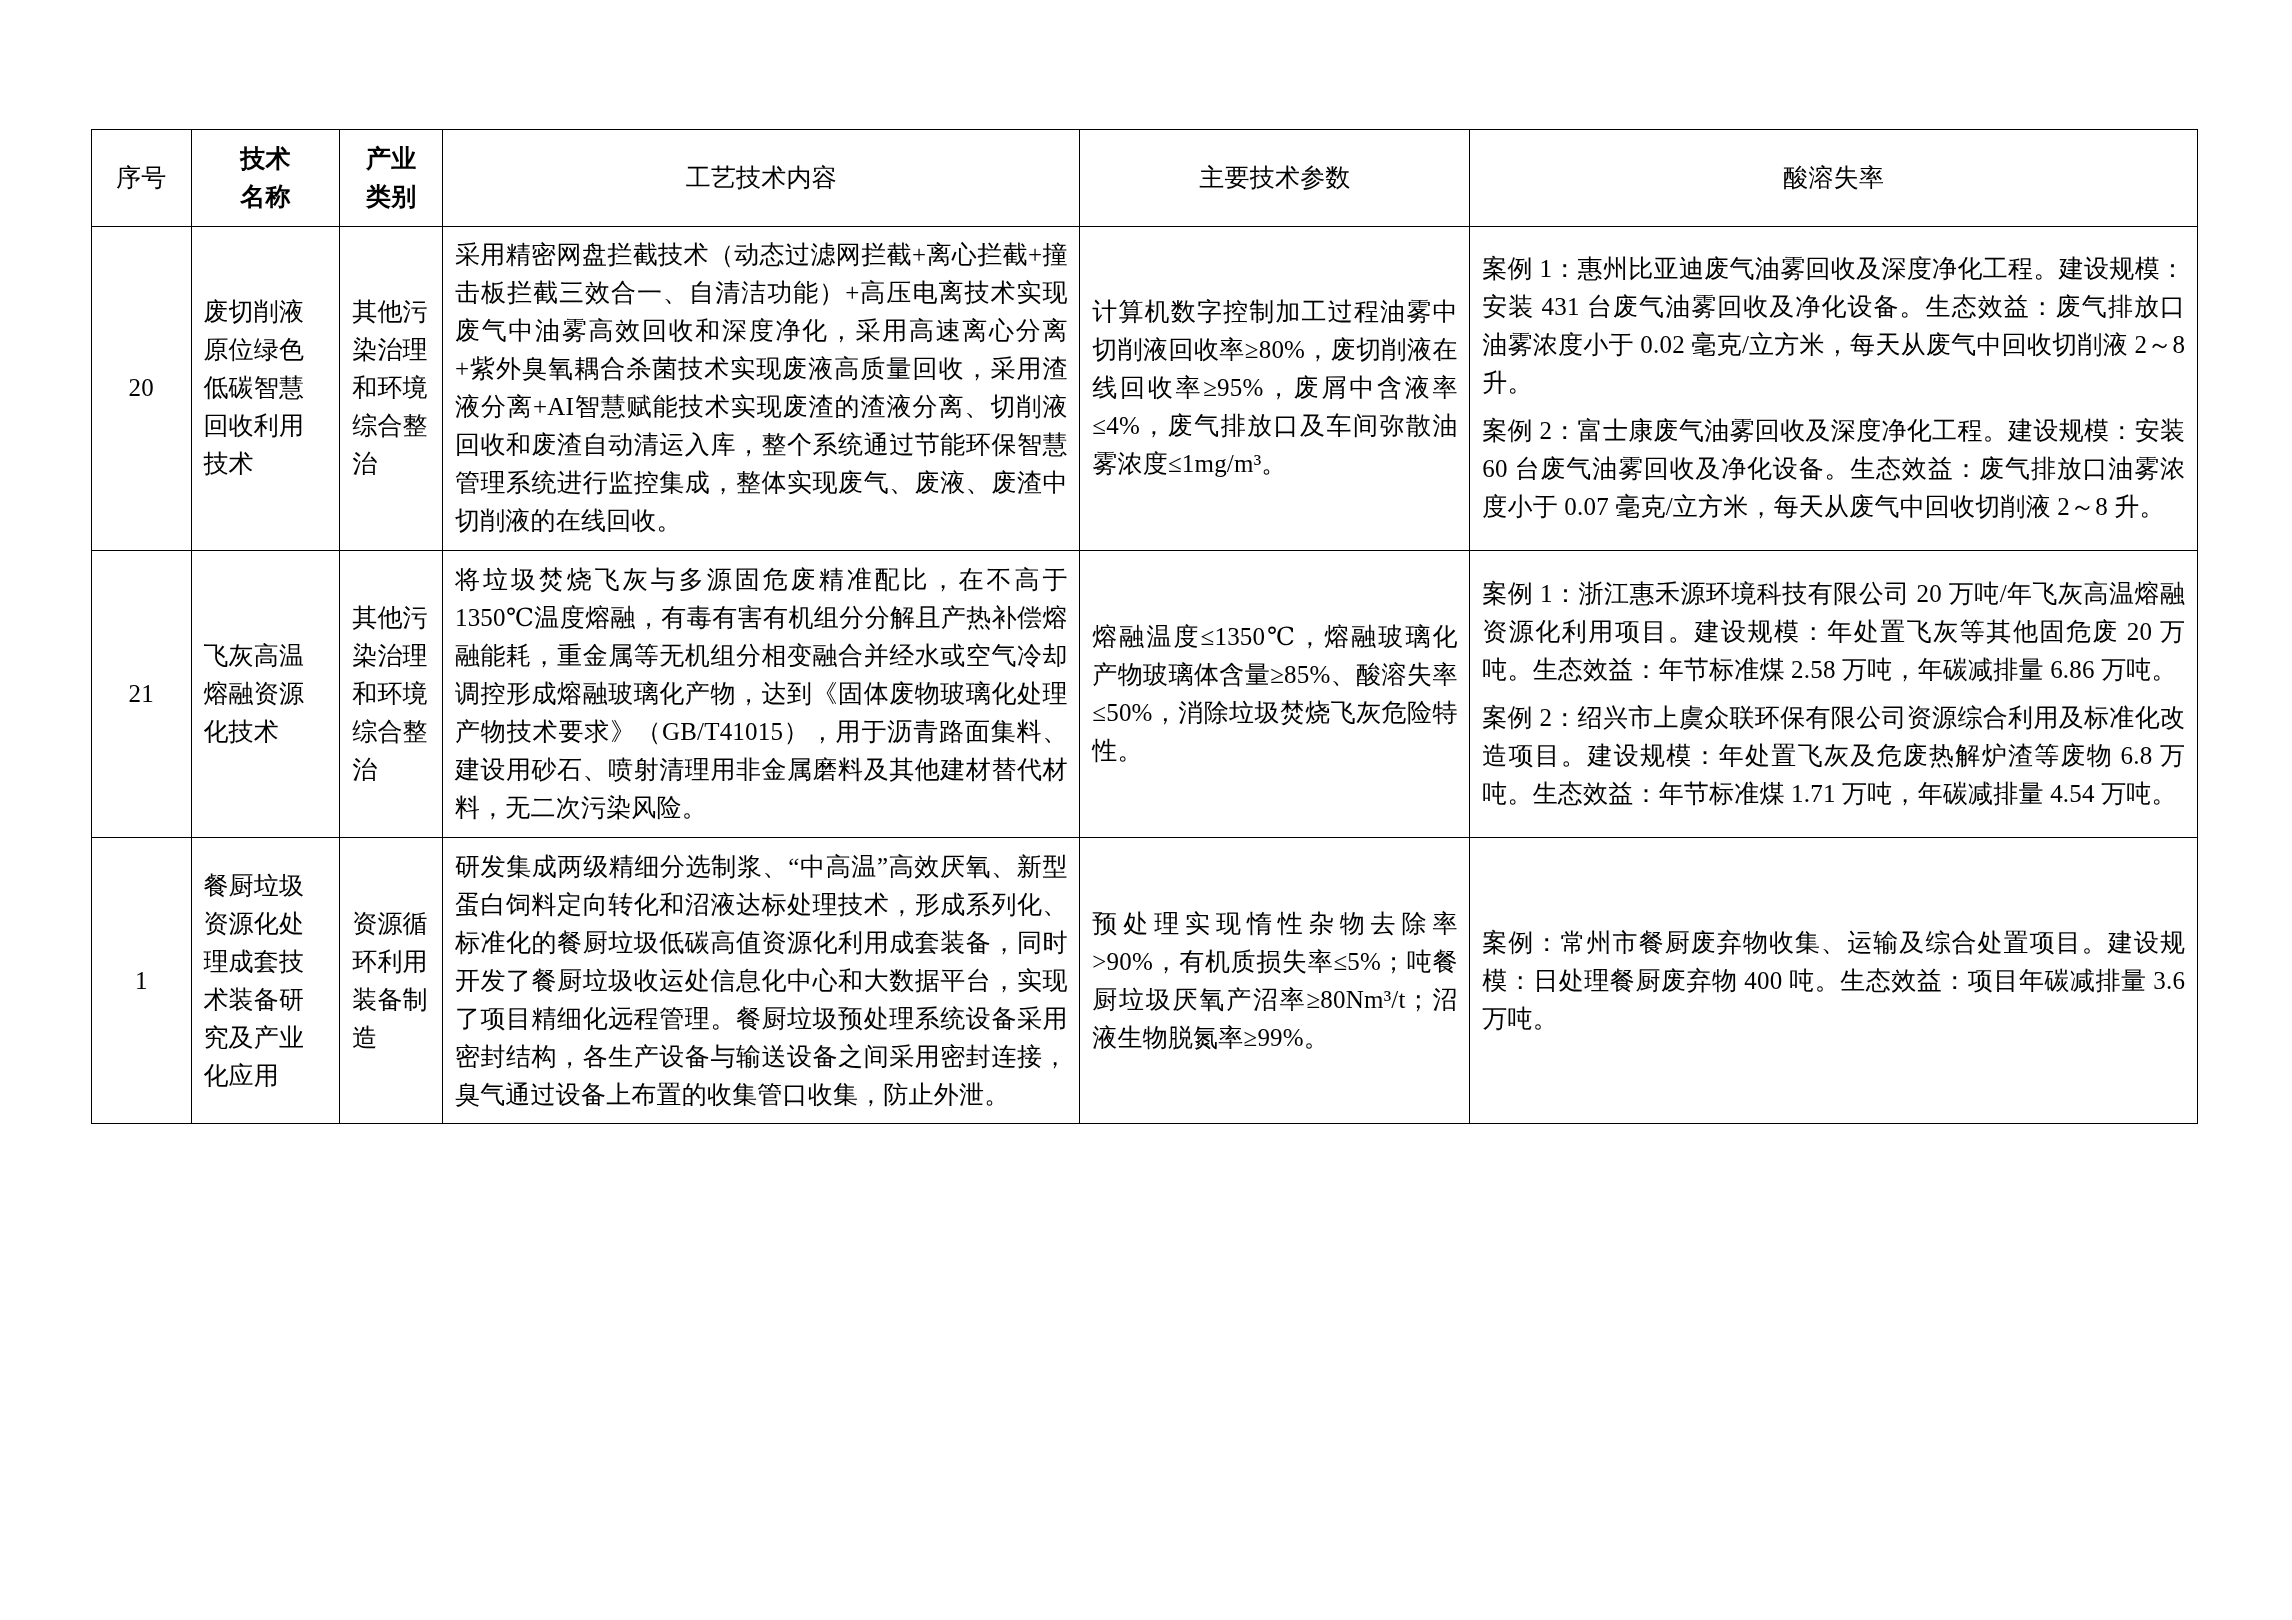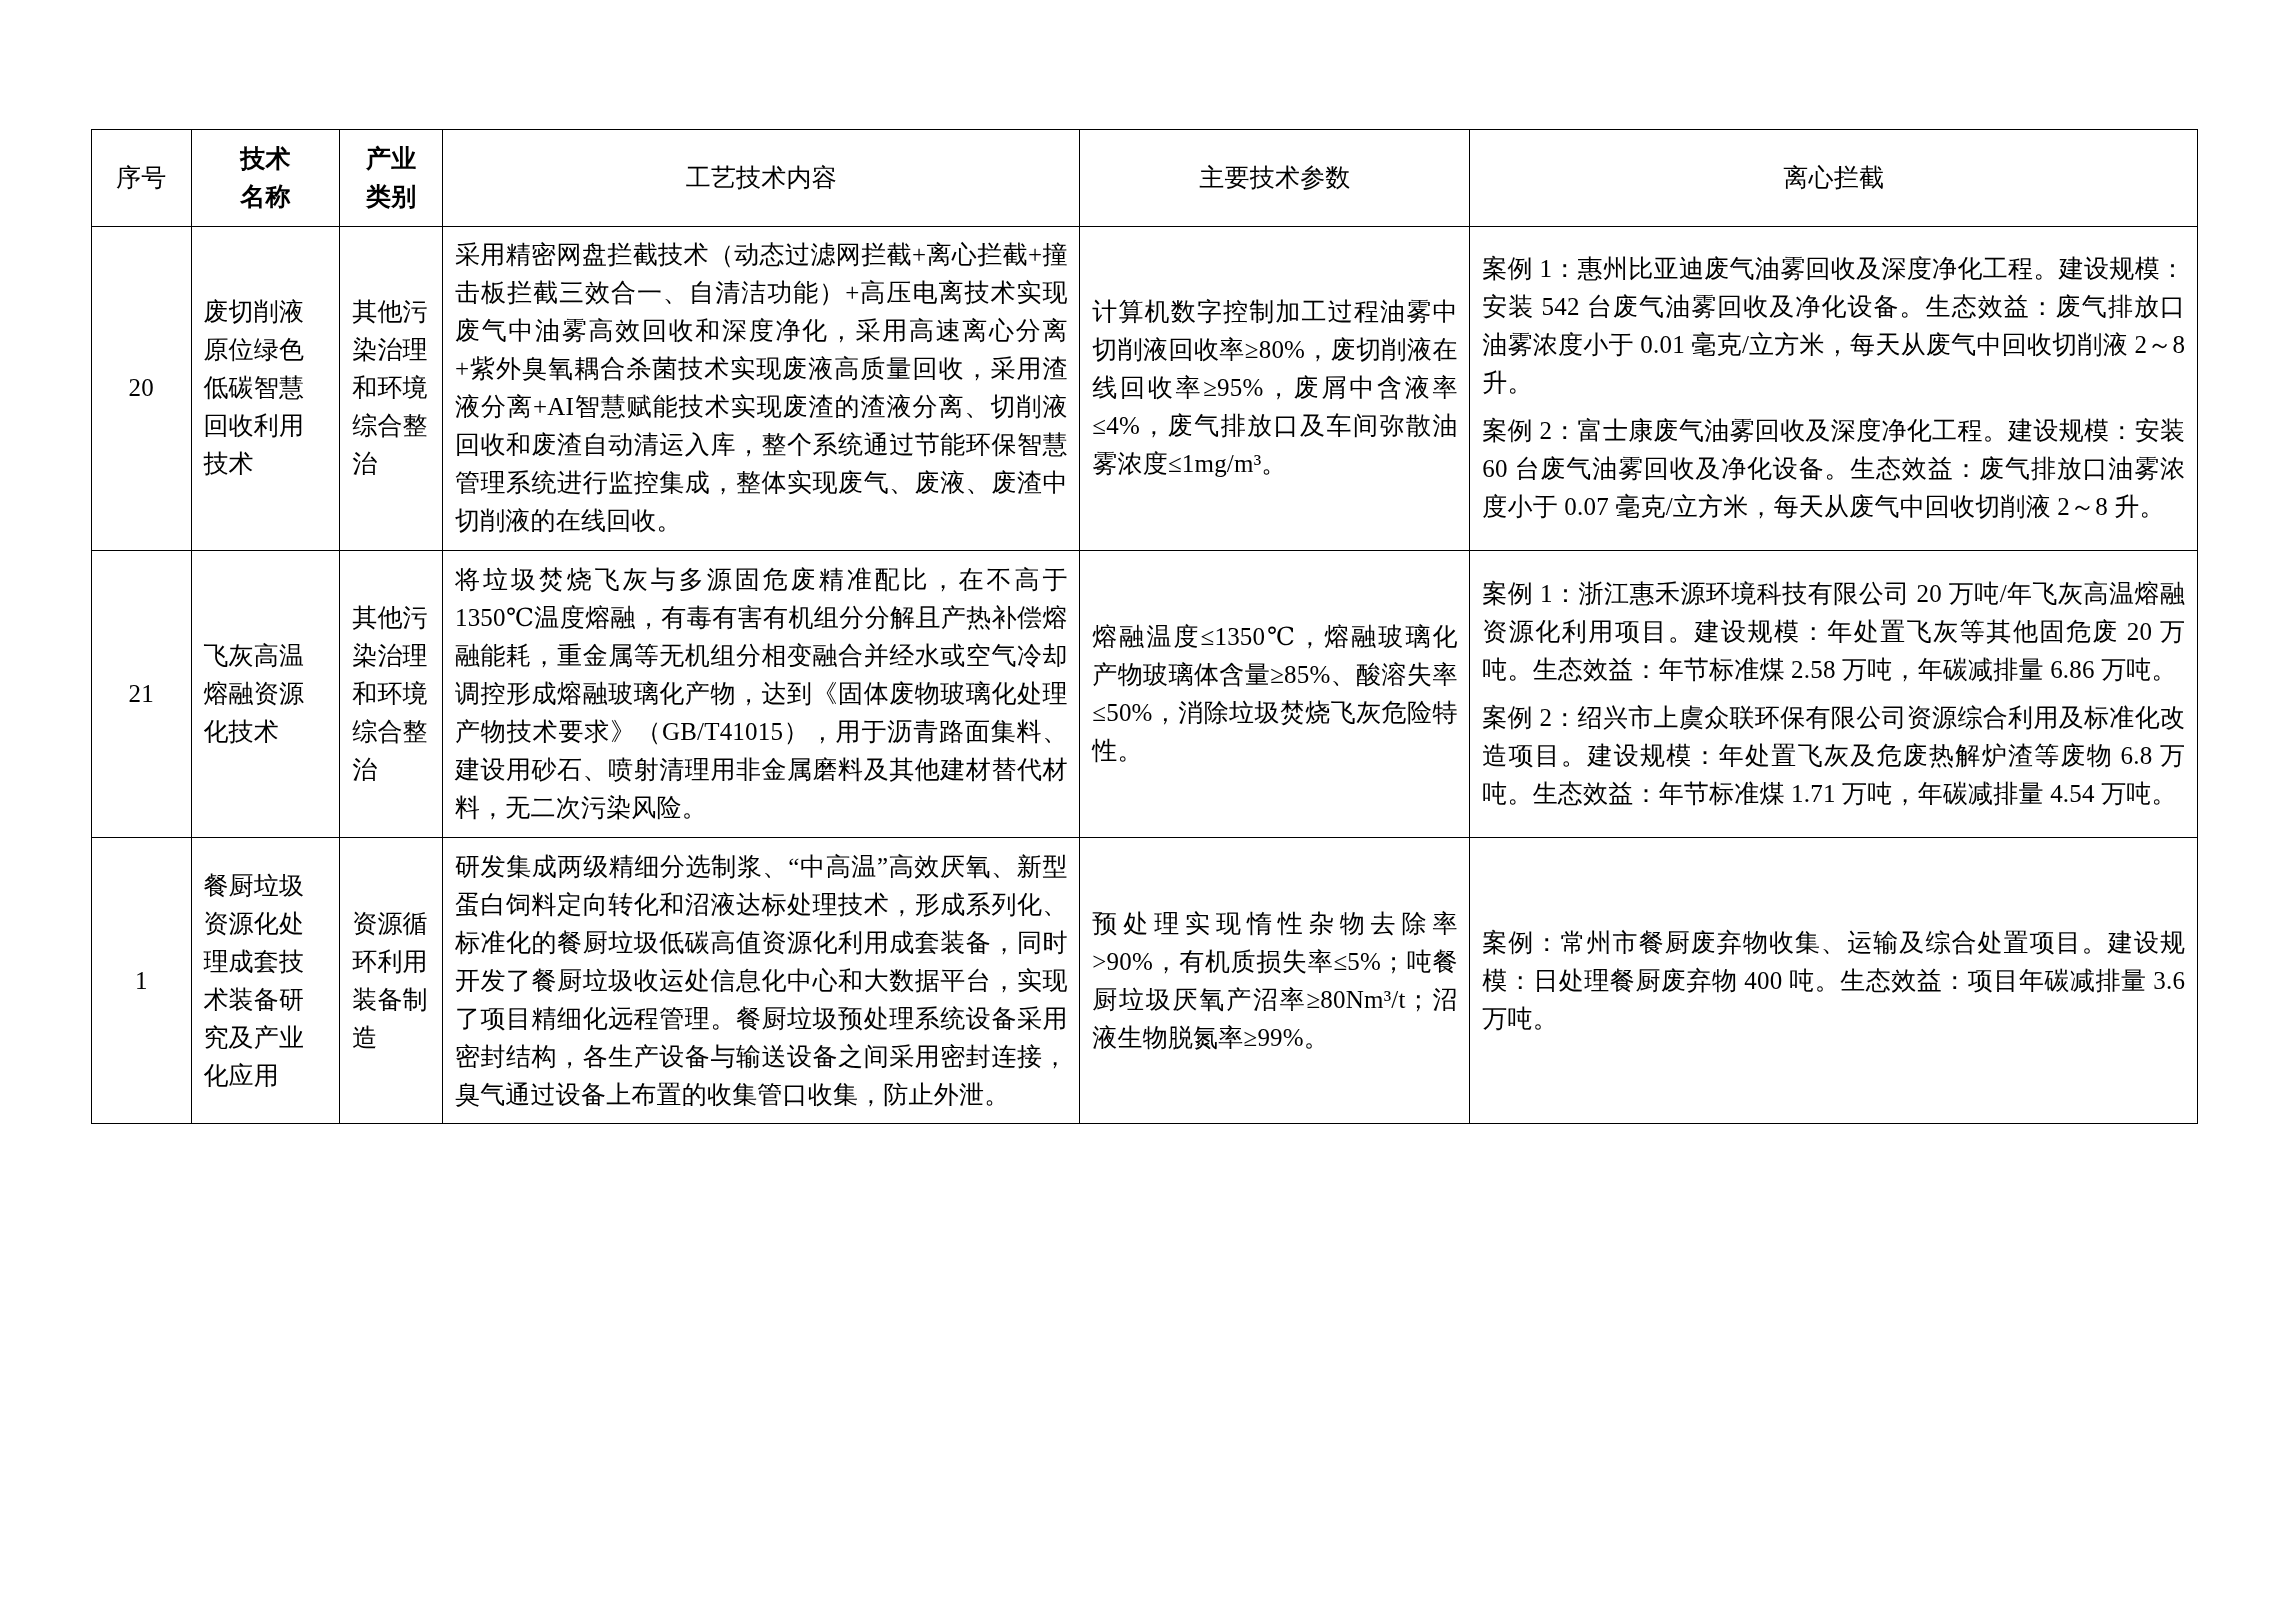--- a/index.html
+++ b/index.html
@@ -118,33 +118,33 @@
         <td class="hdr-two-line">
           <div>技术</div>
           <div>名称</div>
         </td>
         <td class="hdr-two-line">
           <div>产业</div>
           <div>类别</div>
         </td>
         <td>工艺技术内容</td>
         <td>主要技术参数</td>
-        <td>离心拦截</td>
+        <td>酸溶失率</td>
       </tr>
     </thead>
     <tbody>
 
       <tr>
         <td class="seq-cell">20</td>
         <td class="vert-cell">废切削液原位绿色低碳智慧回收利用技术</td>
         <td class="vert-cell">其他污染治理和环境综合整治</td>
         <td class="body-cell">采用精密网盘拦截技术（动态过滤网拦截+离心拦截+撞击板拦截三效合一、自清洁功能）+高压电离技术实现废气中油雾高效回收和深度净化，采用高速离心分离+紫外臭氧耦合杀菌技术实现废液高质量回收，采用渣液分离+AI智慧赋能技术实现废渣的渣液分离、切削液回收和废渣自动清运入库，整个系统通过节能环保智慧管理系统进行监控集成，整体实现废气、废液、废渣中切削液的在线回收。</td>
         <td class="param-cell">计算机数字控制加工过程油雾中切削液回收率≥80%，废切削液在线回收率≥95%，废屑中含液率≤4%，废气排放口及车间弥散油雾浓度≤1mg/m³。</td>
         <td class="case-cell">
-          <div class="case-para">案例 1：惠州比亚迪废气油雾回收及深度净化工程。建设规模：安装 542 台废气油雾回收及净化设备。生态效益：废气排放口油雾浓度小于 0.01 毫克/立方米，每天从废气中回收切削液 2～8 升。</div>
+          <div class="case-para">案例 1：惠州比亚迪废气油雾回收及深度净化工程。建设规模：安装 431 台废气油雾回收及净化设备。生态效益：废气排放口油雾浓度小于 0.02 毫克/立方米，每天从废气中回收切削液 2～8 升。</div>
           <div class="case-para">案例 2：富士康废气油雾回收及深度净化工程。建设规模：安装 60 台废气油雾回收及净化设备。生态效益：废气排放口油雾浓度小于 0.07 毫克/立方米，每天从废气中回收切削液 2～8 升。</div>
         </td>
       </tr>
 
       <tr>
         <td class="seq-cell">21</td>
         <td class="vert-cell">飞灰高温熔融资源化技术</td>
         <td class="vert-cell">其他污染治理和环境综合整治</td>
         <td class="body-cell">将垃圾焚烧飞灰与多源固危废精准配比，在不高于 1350℃温度熔融，有毒有害有机组分分解且产热补偿熔融能耗，重金属等无机组分相变融合并经水或空气冷却调控形成熔融玻璃化产物，达到《固体废物玻璃化处理产物技术要求》（GB/T41015），用于沥青路面集料、建设用砂石、喷射清理用非金属磨料及其他建材替代材料，无二次污染风险。</td>
         <td class="param-cell">熔融温度≤1350℃，熔融玻璃化产物玻璃体含量≥85%、酸溶失率≤50%，消除垃圾焚烧飞灰危险特性。</td>

